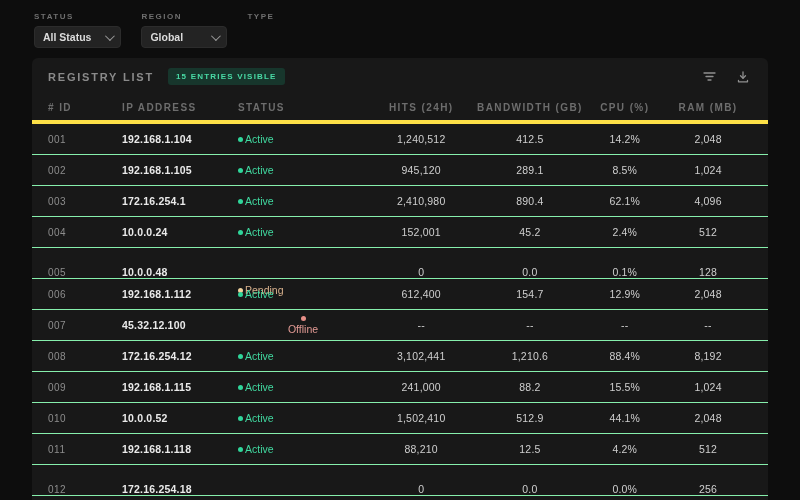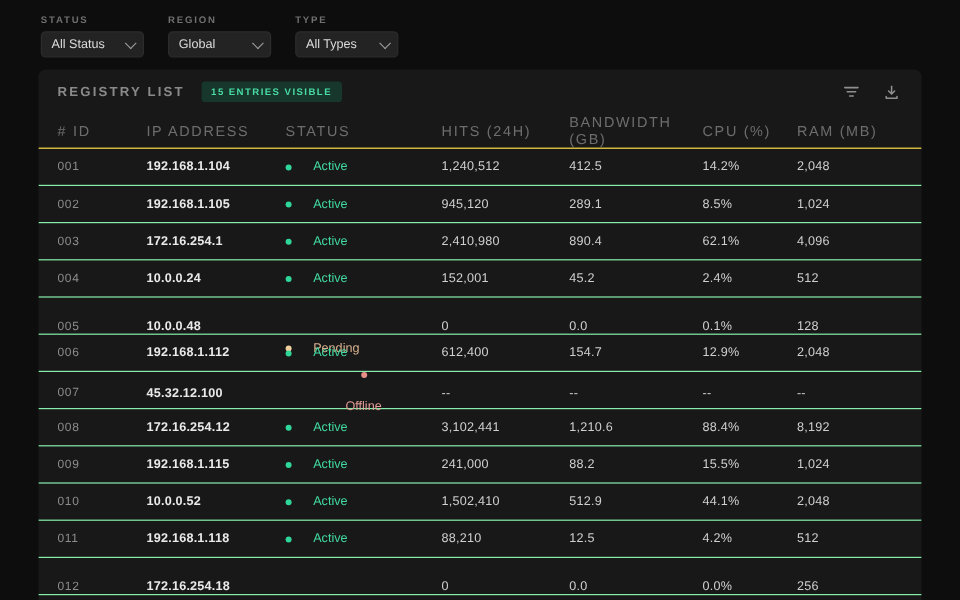--- a/index.html
+++ b/index.html
@@ -18,21 +18,21 @@
   }
   .filter-group { display:flex; flex-direction:column; gap:5px; }
   .filter-label {
     font-size:8px; letter-spacing:1.5px; color:#6f6f6f;
     text-transform:uppercase; font-weight:bold;
   }
   .select {
     background:#232323; border:1px solid #2c2c2c; border-radius:4px;
     height:22px; min-width:86px; padding:0 8px;
     display:flex; align-items:center; justify-content:space-between; gap:14px;
-    font-size:10.5px; color:#dcdcdc; cursor:pointer;
+    font-size:10.5px; color:#dcdcdc; cursor:pointer;font-weight:bold;
   }
   .chev {
     width:7px; height:7px; flex:0 0 auto; display:inline-block;
     border-right:1.4px solid #9a9a9a; border-bottom:1.4px solid #9a9a9a;
     transform:rotate(45deg) translateY(-2px);
   }
 
   
   .card {
     position:absolute; left:32px; right:32px; top:58px; bottom:0;
@@ -58,33 +58,33 @@
   }
   .icon-btn svg { display:block; }
 
   
   .grid-row {
     display:grid;
     grid-template-columns:74px 116px 130px 1.15fr 1.2fr 0.85fr 0.95fr;
     align-items:center; padding:0 16px;
   }
   .thead {
-    height:29px; border-bottom:1px solid #fde047;
-    font-size:12px; letter-spacing:1.4px; color:#6d6d6d;
-    text-transform:uppercase; font-weight:normal;
-  }
-  .num { text-align:left; }
+    height:29px; border-bottom:4px solid #fde047;
+    font-size:10px; letter-spacing:1.4px; color:#6d6d6d;
+    text-transform:uppercase; font-weight:bold;
+  }
+  .num { text-align:center; }
   .trow {
     height:31px; border-bottom:1px solid #86efac;
     font-size:10.5px; cursor:default;
   }
   .cell-id { color:#8d8d8d; font-size:10px; letter-spacing:0.5px; }
   .cell-ip { color:#eaeaea; font-weight:bold; letter-spacing:0.2px; }
   .cell-num { color:#cfcfcf; letter-spacing:0.2px; }
-  .status { display:flex; align-items:center; gap:18px; font-size:10.5px; }
+  .status { display:flex; align-items:center; gap:2px; font-size:10.5px; }
   .dot { width:5px; height:5px; border-radius:50%; flex:0 0 auto; }
   .status-active  { color:#41d9a0; } .status-active  .dot { background:#2fd69a; }
   .status-pending { color:#d9b28e;margin-top:36px; } .status-pending .dot { background:#efd09c; }
   .status-offline { color:#e29a94;flex-direction:column; } .status-offline .dot { background:#e68f88; }
 </style>
 </head>
 <body>
 
 <div class="filter-bar">
   <div class="filter-group">
@@ -96,24 +96,20 @@
   </div>
   <div class="filter-group">
     <span class="filter-label">Region</span>
     <div class="select">
       <span>Global</span>
       <span class="chev"></span>
     </div>
   </div>
   <div class="filter-group">
     <span class="filter-label">Type</span>
-    <div class="select">
-      <span>All Types</span>
-      <span class="chev"></span>
-    </div>
   </div>
 </div>
 
 <div class="card">
 
   <div class="card-header">
     <span class="card-title">Registry List</span>
     <span class="badge">15 Entries Visible</span>
     <div class="header-icons">
       <span class="icon-btn">

